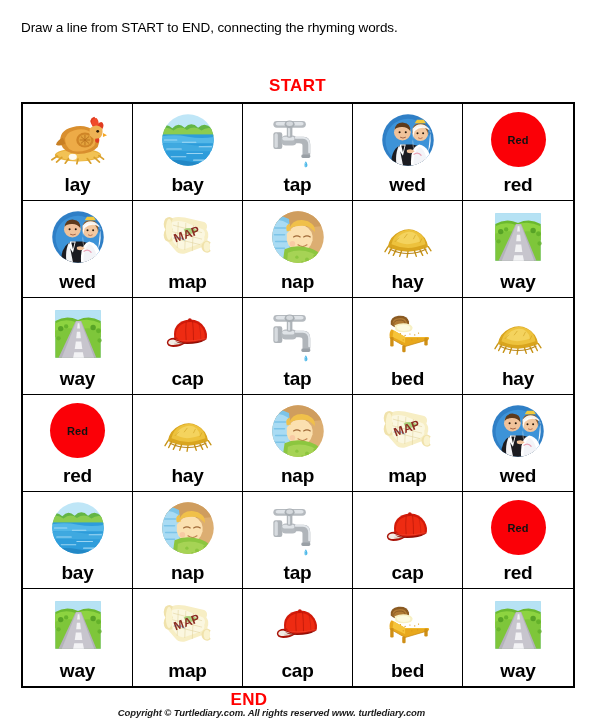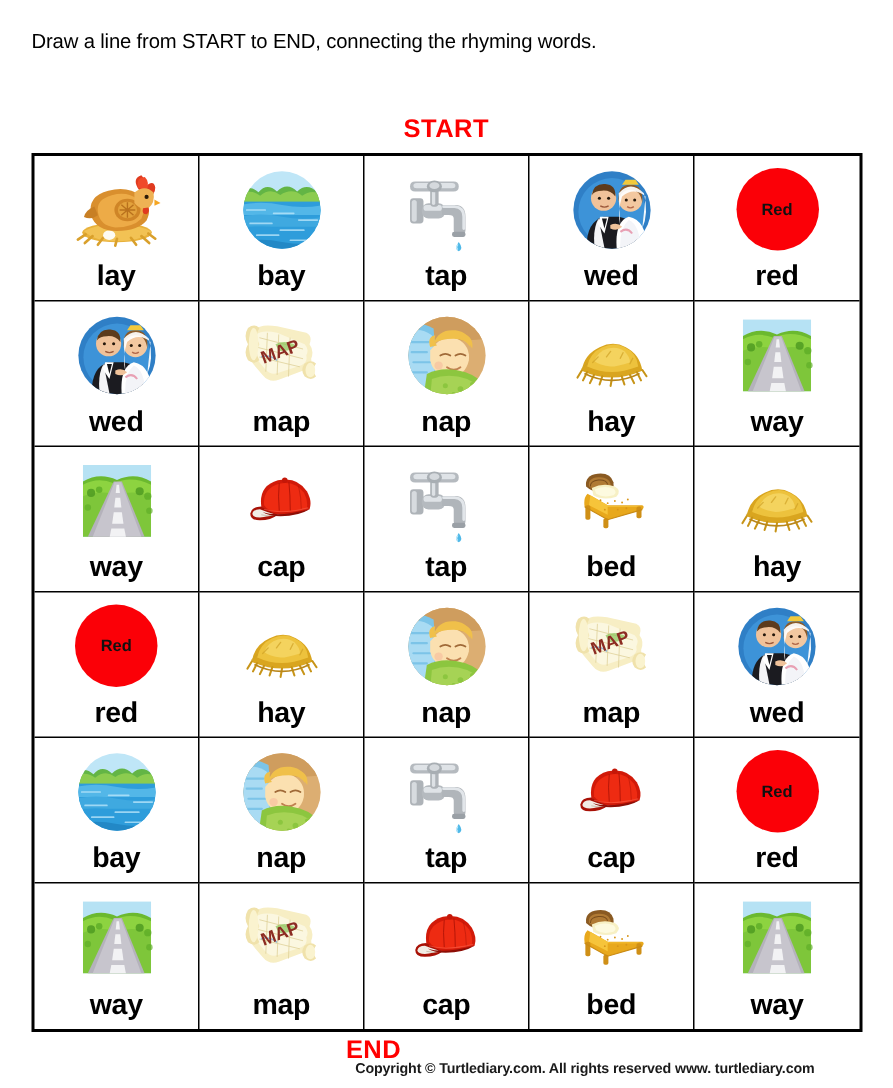--- a/index.html
+++ b/index.html
@@ -48,25 +48,26 @@
     font-weight: bold;
     color: #ff0000;
     letter-spacing: 0.3px;
   }
 
   .copyright {
     position: absolute;
     top: 707px;
     left: 0;
     width: 543px;
-    text-align: right;
+    text-align: center;
     font-size: 9.5px;
     font-weight: bold;
     color: #1a1a1a;
     letter-spacing: -0.1px;
+    font-style: italic;
   }
 
   
   .grid {
     position: absolute;
     left: 21px;
     top: 102px;
     width: 554px;
     height: 586px;
     border: 2px solid #000000;

